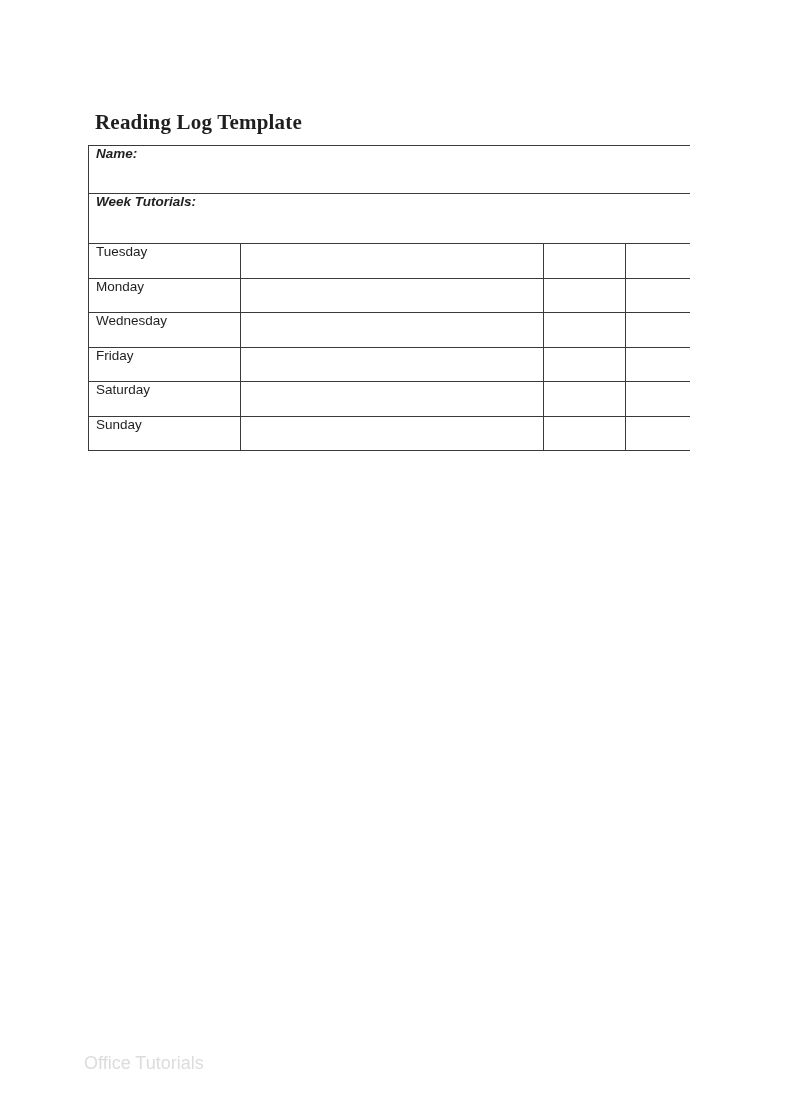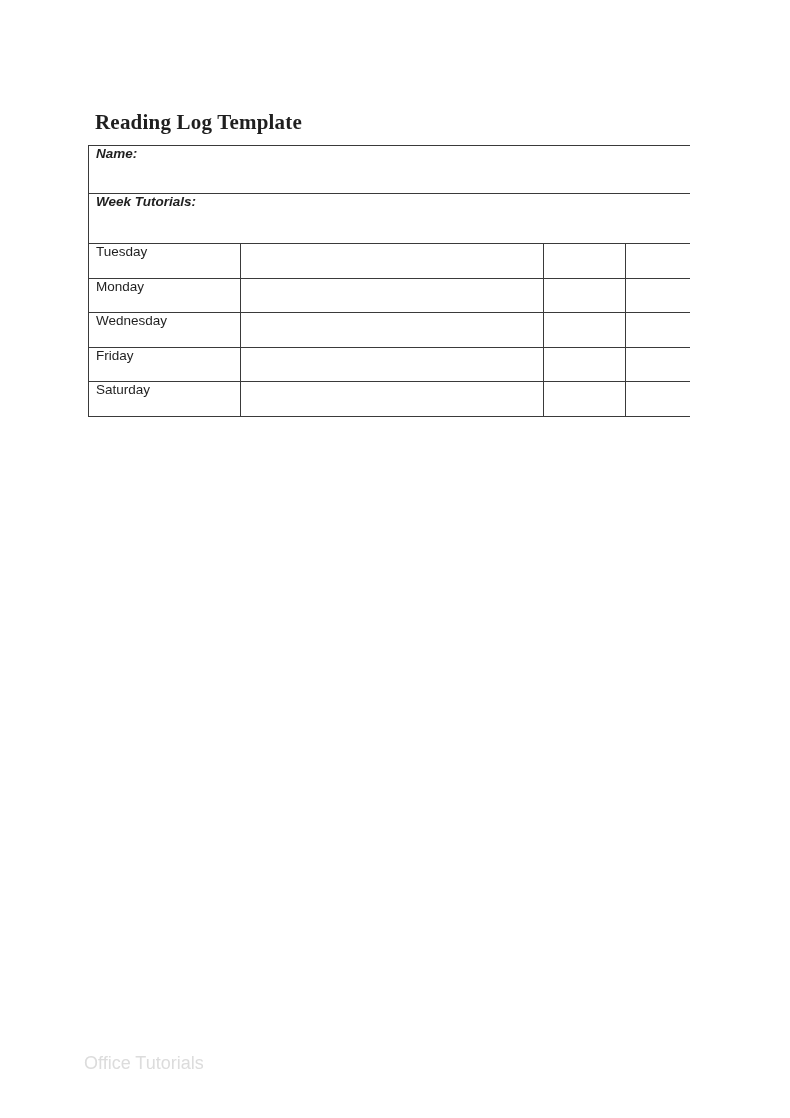--- a/index.html
+++ b/index.html
@@ -143,18 +143,24 @@
       <td class="entry-cell"></td>
     </tr>
 
     <tr class="row-day">
       <td class="day-cell">Saturday</td>
       <td class="entry-cell"></td>
       <td class="entry-cell"></td>
       <td class="entry-cell"></td>
     </tr>
 
+    <tr class="row-day">
+      <td class="day-cell">Sunday</td>
+      <td class="entry-cell"></td>
+      <td class="entry-cell"></td>
+      <td class="entry-cell"></td>
+    </tr>
   </tbody>
     </table>
 
   <div class="footer-credit">Office Tutorials</div>
 
 </div>
 
 </body></html>

